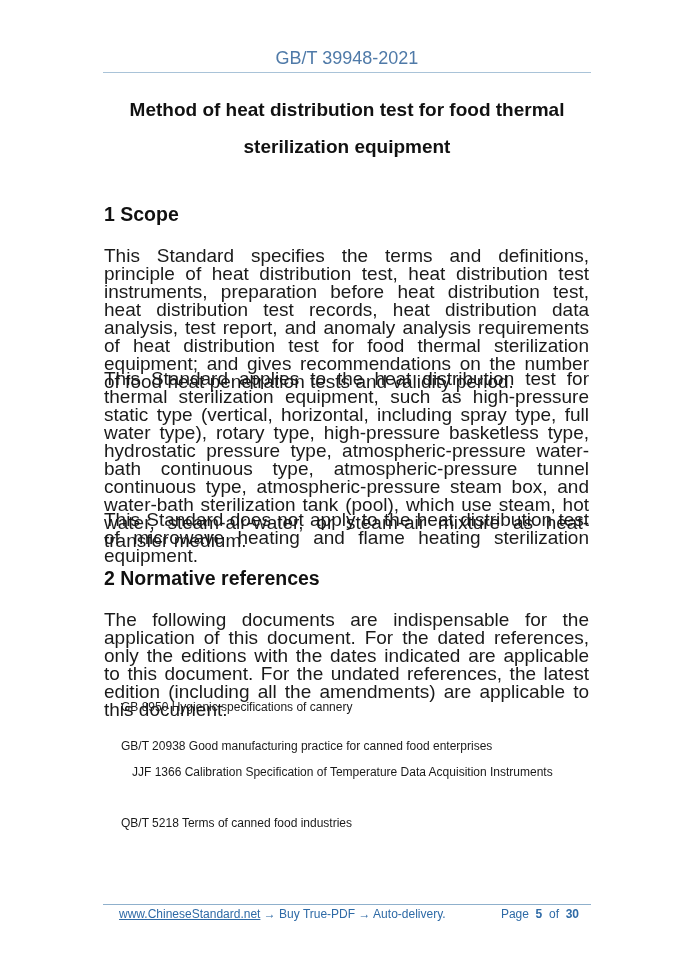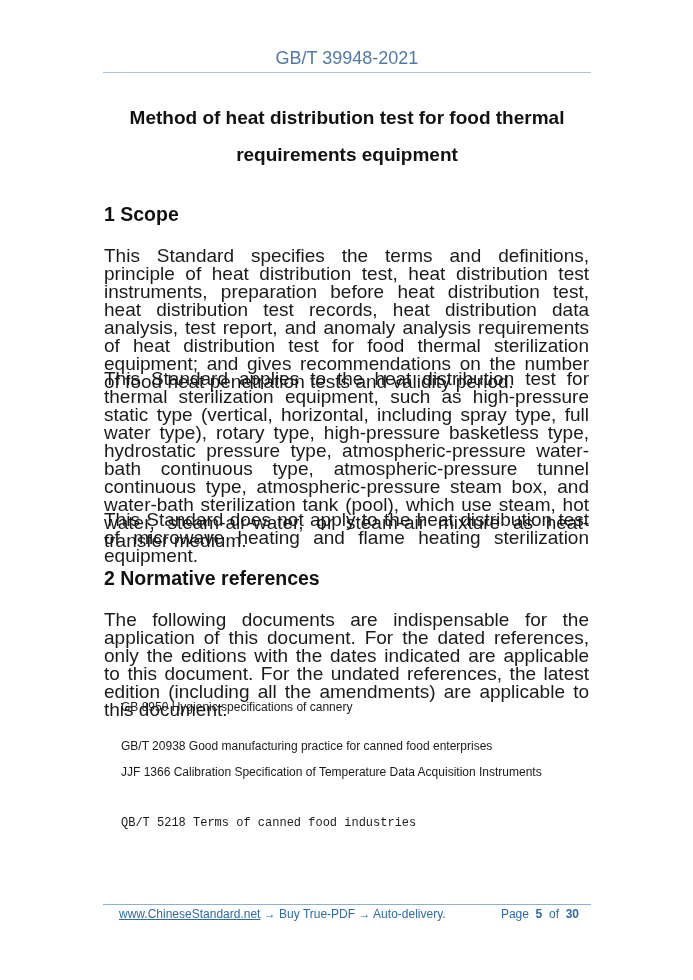--- a/index.html
+++ b/index.html
@@ -28,21 +28,21 @@
       position: absolute;
       left: 103px;
       top: 72px;
       width: 488px;
       height: 0;
       border-top: 1px solid #a9c3d8;
     }
     .doc-title {
       position: absolute;
       left: 103px;
-      top: 99px;
+      top: 91px;
       width: 488px;
       text-align: center;
       font-weight: bold;
       font-size: 19px;
       line-height: 37px;
       color: #111111;
     }
     .section-heading {
       position: absolute;
       left: 104px;
@@ -63,20 +63,21 @@
       position: absolute;
       left: 121px;
       width: 468px;
       font-size: 12px;
       line-height: 18px;
       text-align: justify;
       color: #1a1a1a;
     }
     .ref-item.wide {
       text-align-last: auto;
+      margin-left: 11px;
     }
     .footer-rule {
       position: absolute;
       left: 103px;
       top: 904px;
       width: 488px;
       height: 0;
       border-top: 1px solid #8fb0cc;
     }
     .footer {
@@ -105,37 +106,37 @@
 </head>
 <body>
 
 <div>
 
   <div class="page-header">GB/T 39948-2021</div>
   <div class="header-rule"></div>
 
   <div class="doc-title">
     <div>Method of heat distribution test for food thermal</div>
-    <div>requirements equipment</div>
+    <div>sterilization equipment</div>
   </div>
 
   <div class="section-heading" style="top:203px;">1 Scope</div>
 
   <div class="para" style="top:247px;">This Standard specifies the terms and definitions, principle of heat distribution test, heat distribution test instruments, preparation before heat distribution test, heat distribution test records, heat distribution data analysis, test report, and anomaly analysis requirements of heat distribution test for food thermal sterilization equipment; and gives recommendations on the number of food heat penetration tests and validity period.</div>
   <div class="para" style="top:370px;">This Standard applies to the heat distribution test for thermal sterilization equipment, such as high-pressure static type (vertical, horizontal, including spray type, full water type), rotary type, high-pressure basketless type, hydrostatic pressure type, atmospheric-pressure water-bath continuous type, atmospheric-pressure tunnel continuous type, atmospheric-pressure steam box, and water-bath sterilization tank (pool), which use steam, hot water, steam-air-water, or steam-air mixture as heat-transfer medium.</div>
   <div class="para" style="top:511px;">This Standard does not apply to the heat distribution test of microwave heating and flame heating sterilization equipment.</div>
 
   <div class="section-heading" style="top:567px;">2 Normative references</div>
 
   <div class="para" style="top:611px;">The following documents are indispensable for the application of this document. For the dated references, only the editions with the dates indicated are applicable to this document. For the undated references, the latest edition (including all the amendments) are applicable to this document.</div>
 
   <div class="ref-item" style="top:698px;">GB 8950 Hygienic specifications of cannery</div>
   <div class="ref-item" style="top:731px;margin-top:6px;">GB/T 20938 Good manufacturing practice for canned food enterprises</div>
   <div class="ref-item wide" style="top:763px;">JJF 1366 Calibration Specification of Temperature Data Acquisition Instruments</div>
-  <div class="ref-item" style="top:814px;font-family:Liberation Mono, monospace;">QB/T 5218 Terms of canned food industries</div>
+  <div class="ref-item" style="top:814px;">QB/T 5218 Terms of canned food industries</div>
 
   <div class="footer-rule"></div>
   <div class="footer">
     <a href="#">www.ChineseStandard.net</a><span> → Buy True-PDF → Auto-delivery.</span>
     <span class="page-info">
       <span>Page</span>&nbsp;
       <b>5</b>&nbsp;
       <span>of</span>&nbsp;
       <b>30</b>
     </span>

